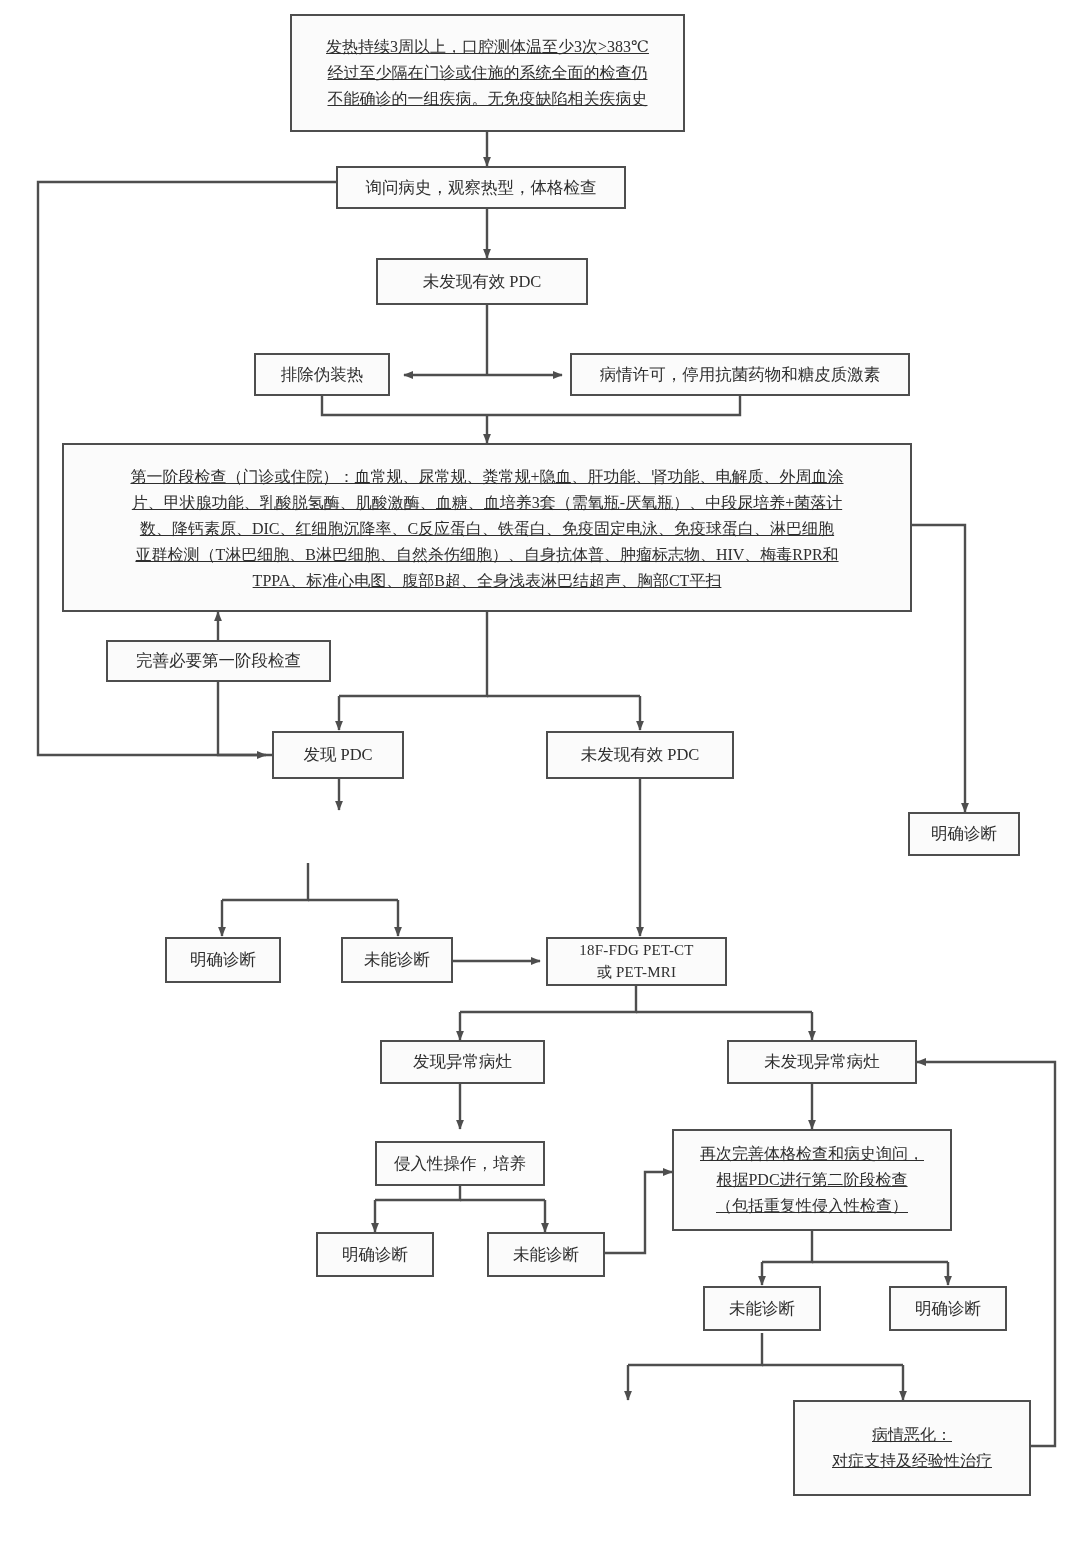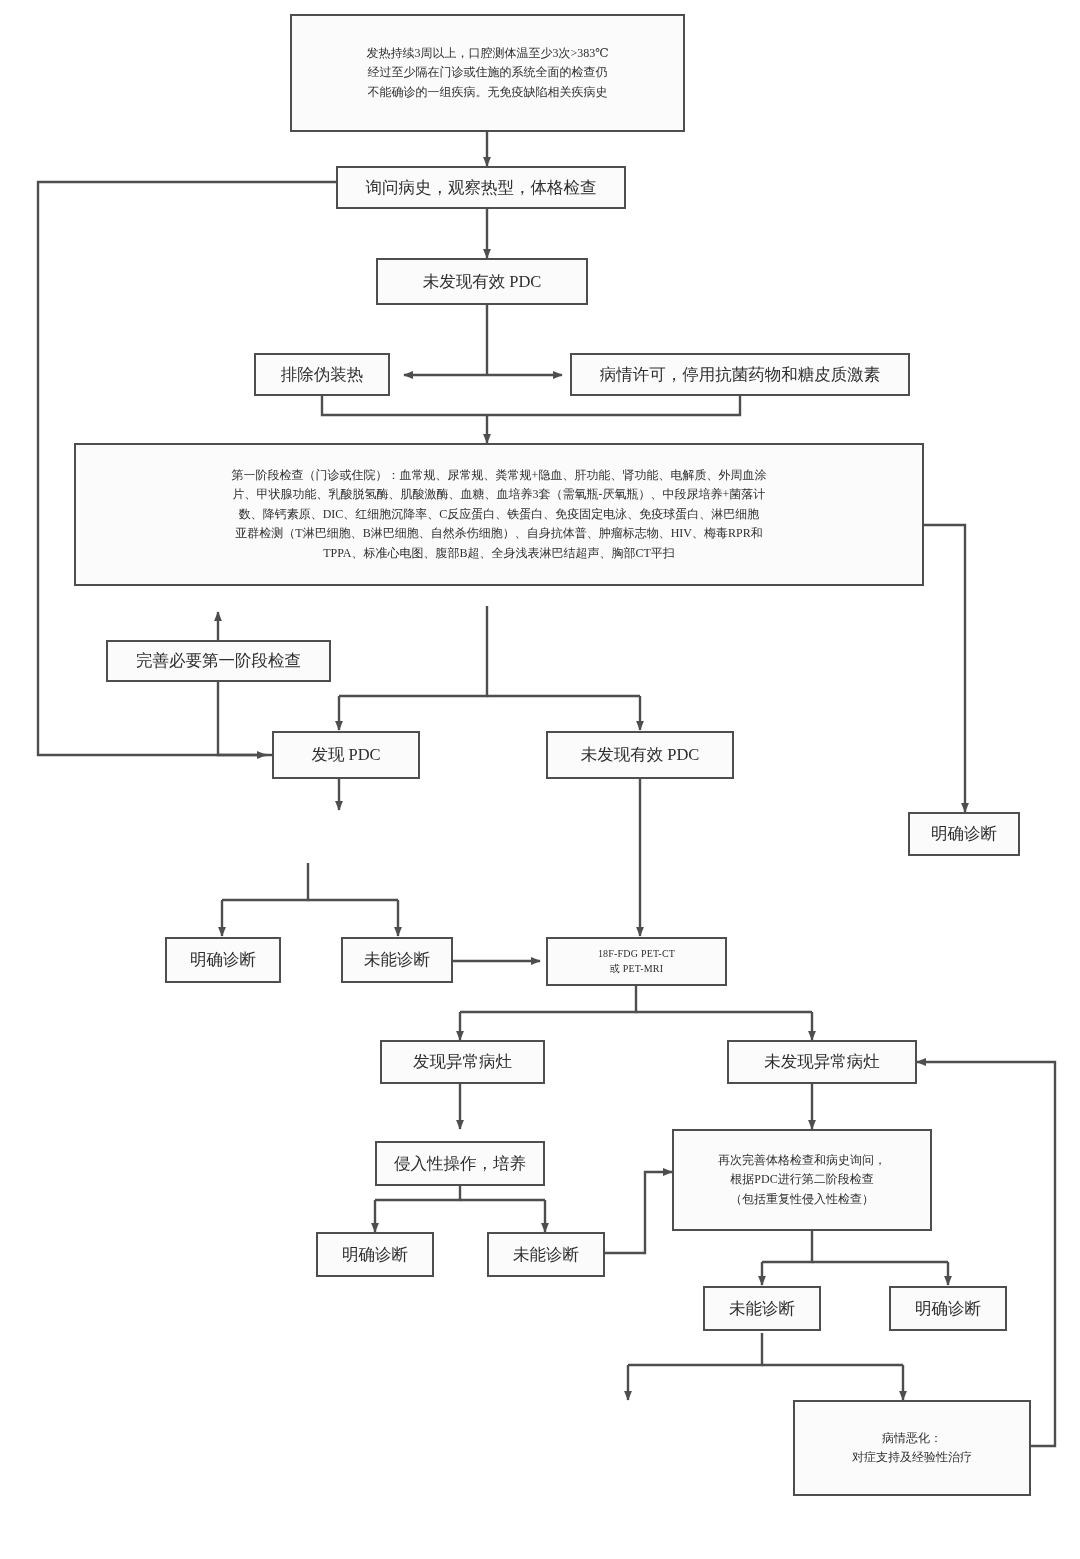--- a/index.html
+++ b/index.html
@@ -15,22 +15,22 @@
     align-items:center;
     justify-content:center;
     text-align:center;
     color:#2e2e2e;
     line-height:1.45;
     padding:4px 8px;
     z-index:2;
   }
   .node .txt{display:block;width:100%;}
   .s16{font-size:16.5px;}
-  .s15{font-size:10px;}
-  .bigbox{font-size:12px;line-height:1.62;padding:16px 14px;}
+  .s15{font-size:15px;}
+  .bigbox{font-size:16px;line-height:1.62;padding:16px 14px;text-decoration:underline;}
   .mono-ish{font-family:"Liberation Serif","DejaVu Serif",serif;letter-spacing:.2px;}
 </style>
 </head>
 <body>
 
 <div id="canvas">
 
   <svg id="wires" viewBox="0 0 1080 1559">
     <defs>
       <marker id="ah" markerWidth="12" markerHeight="12" refX="9.2" refY="4" orient="auto" markerUnits="userSpaceOnUse">
@@ -127,35 +127,35 @@
   </div>
 
   <div class="node s16" style="left:254px;top:353px;width:136px;height:43px;">
     <span class="txt">排除伪装热</span>
   </div>
 
   <div class="node s16" style="left:570px;top:353px;width:340px;height:43px;">
     <span class="txt">病情许可，停用抗菌药物和糖皮质激素</span>
   </div>
 
-  <div class="node bigbox" style="left:74px;top:443px;width:850px;height:143px;">
+  <div class="node bigbox" style="left:62px;top:443px;width:850px;height:169px;align-items:flex-end;">
     <span class="txt">
       <span>第一阶段检查（门诊或住院）：血常规、尿常规、粪常规+隐血、肝功能、肾功能、电解质、外周血涂</span><br>
       <span>片、甲状腺功能、乳酸脱氢酶、肌酸激酶、血糖、血培养3套（需氧瓶-厌氧瓶）、中段尿培养+菌落计</span><br>
       <span>数、降钙素原、DIC、红细胞沉降率、C反应蛋白、铁蛋白、免疫固定电泳、免疫球蛋白、淋巴细胞</span><br>
       <span>亚群检测（T淋巴细胞、B淋巴细胞、自然杀伤细胞）、自身抗体普、肿瘤标志物、HIV、梅毒RPR和</span><br>
       <span>TPPA、标准心电图、腹部B超、全身浅表淋巴结超声、胸部CT平扫</span>
     </span>
   </div>
 
   <div class="node s16" style="left:106px;top:640px;width:225px;height:42px;">
     <span class="txt">完善必要第一阶段检查</span>
   </div>
 
-  <div class="node s16" style="left:272px;top:731px;width:148px;height:48px;justify-content:center;">
+  <div class="node s16" style="left:272px;top:731px;width:132px;height:48px;justify-content:center;">
     <span class="txt">发现 PDC</span>
   </div>
 
   <div class="node s16" style="left:546px;top:731px;width:188px;height:48px;">
     <span class="txt">未发现有效 PDC</span>
   </div>
 
   <div class="node s16" style="left:908px;top:812px;width:112px;height:44px;">
     <span class="txt">明确诊断</span>
   </div>
@@ -181,21 +181,21 @@
   </div>
 
   <div class="node s16" style="left:727px;top:1040px;width:190px;height:44px;">
     <span class="txt">未发现异常病灶</span>
   </div>
 
   <div class="node s16" style="left:375px;top:1129px;width:170px;height:45px;margin-top:12px;">
     <span class="txt">侵入性操作，培养</span>
   </div>
 
-  <div class="node bigbox" style="left:672px;top:1129px;width:260px;height:102px;">
+  <div class="node bigbox" style="left:672px;top:1129px;width:280px;height:102px;">
     <span class="txt">
       <span>再次完善体格检查和病史询问，</span><br>
       <span>根据PDC进行第二阶段检查</span><br>
       <span>（包括重复性侵入性检查）</span>
     </span>
   </div>
 
   <div class="node s16" style="left:316px;top:1232px;width:118px;height:45px;">
     <span class="txt">明确诊断</span>
   </div>

